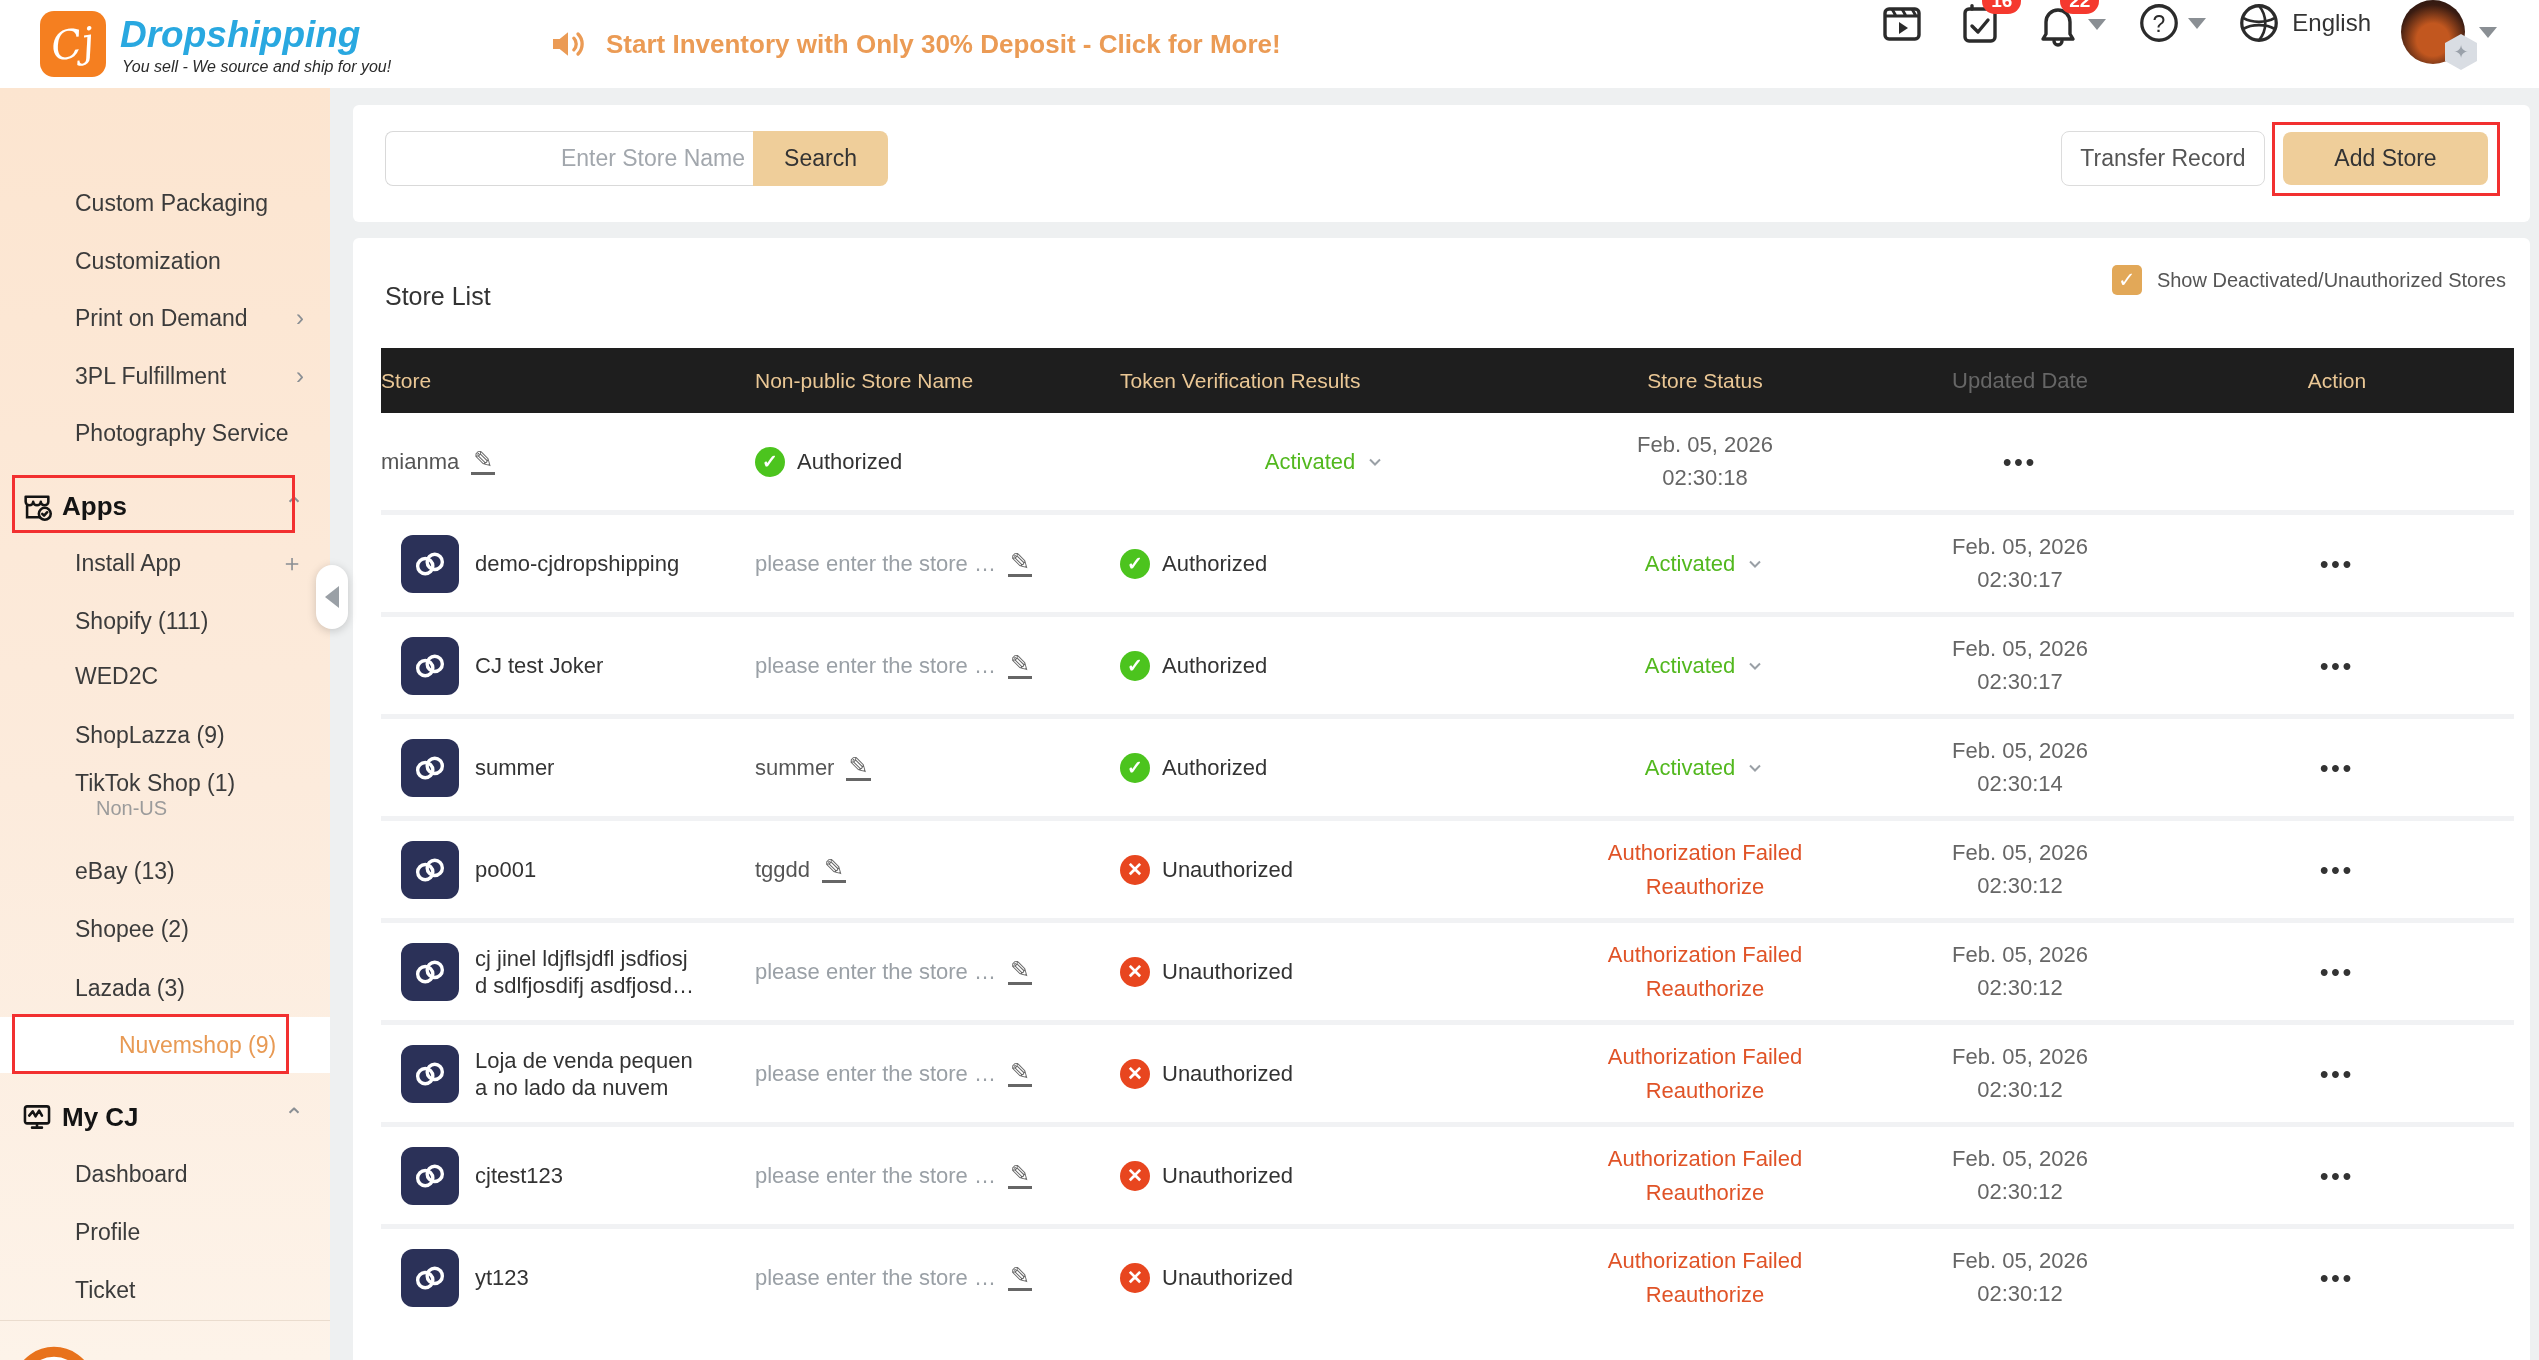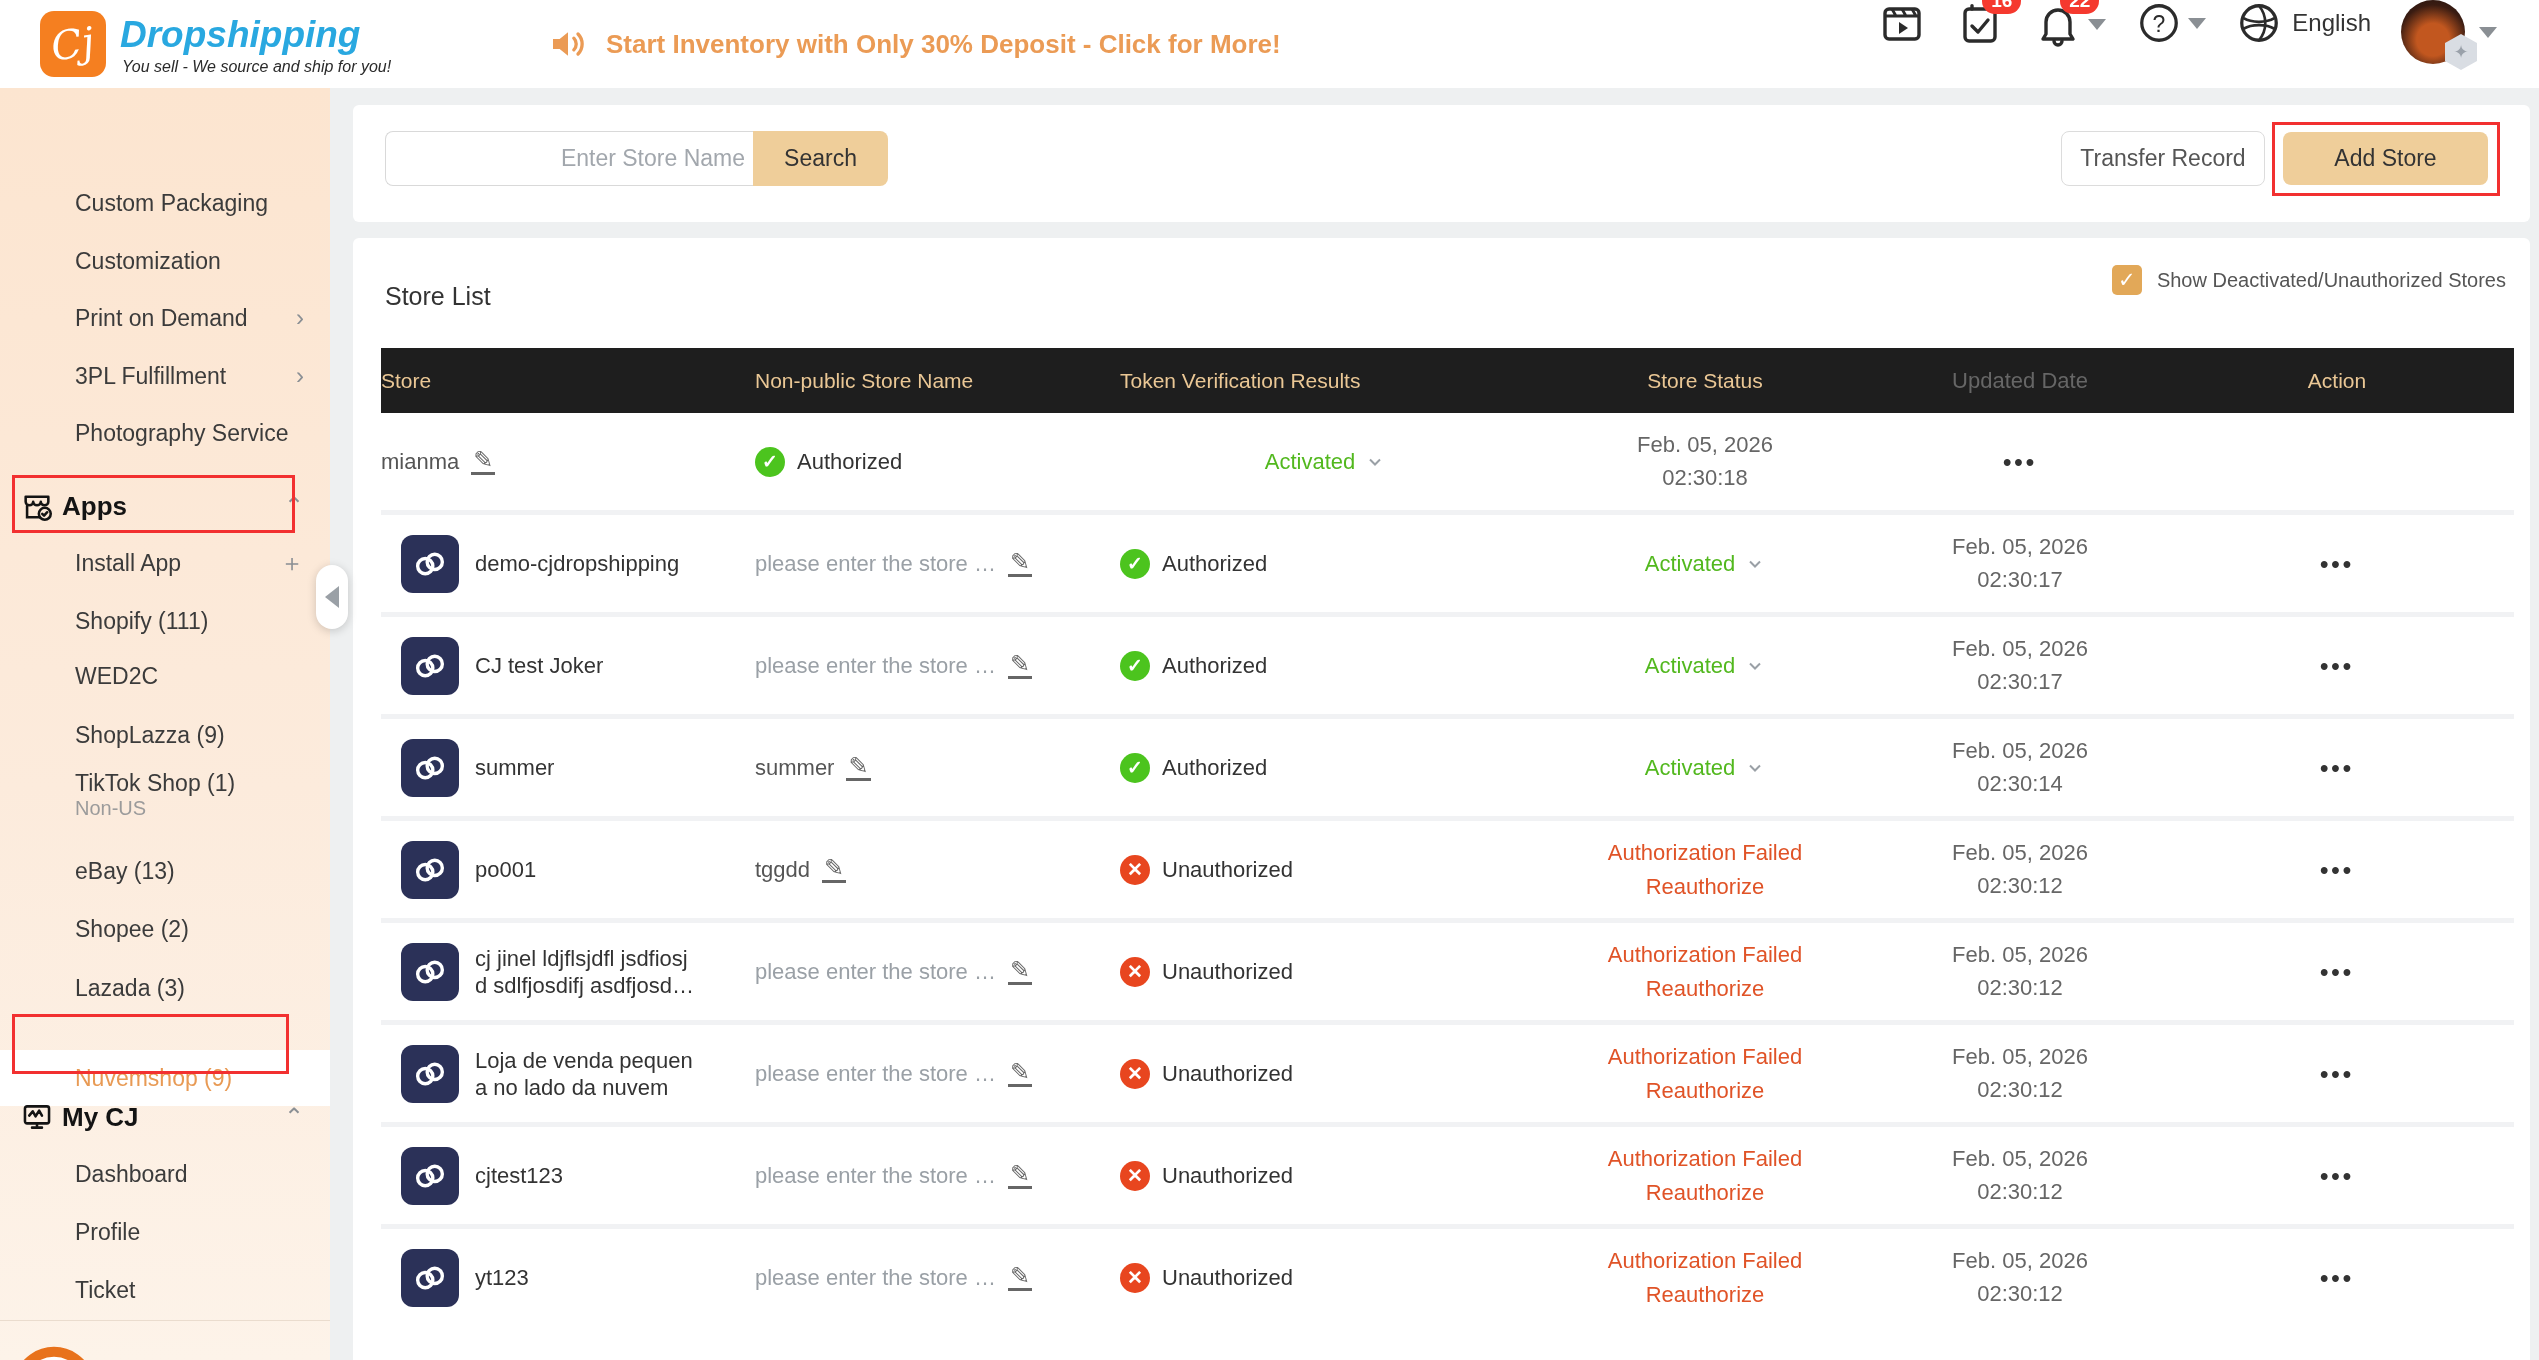--- a/index.html
+++ b/index.html
@@ -25,21 +25,21 @@
   .lang-label { font-size:24px; color:#333; margin-left:10px; }
   .avatar { width:64px; height:64px; border-radius:50%; background:radial-gradient(circle at 50% 62%, #c2571f 0 32%, #3a1c12 68%, #1d100c 100%); }
   .hexbadge { position:absolute; left:44px; top:34px; width:32px; height:36px; background:#d9dde3; clip-path:polygon(50% 0,100% 25%,100% 75%,50% 100%,0 75%,0 25%); display:flex; align-items:center; justify-content:center; color:#9aa1aa; font-size:18px; }
 
   
   .sidebar { position:absolute; left:0; top:88px; width:330px; height:1272px; background:linear-gradient(180deg,#fce5d0 0%, #fcebdc 55%, #fdf3e9 100%); z-index:20; }
   .side-item { position:absolute; left:0; width:330px; height:56px; display:flex; flex-direction:column; justify-content:center; cursor:pointer; }
   .side-item .row1 { display:flex; align-items:center; }
   .side-item .label { font-size:23px; color:#3b3b3b; padding-left:75px; white-space:nowrap; }
   .side-item.section .label { font-size:26px; font-weight:bold; color:#141414; padding-left:62px; }
-  .side-item .sublabel { font-size:20px; color:#9b9b9b; padding-left:75px; }
+  .side-item .sublabel { font-size:20px; color:#9b9b9b; padding-left:96px; }
   .side-item.active { background:#fff; }
   .side-item.active .label { color:#e89a54; }
   .side-icon { position:absolute; left:20px; width:34px; height:34px; }
   .side-suffix { position:absolute; right:26px; color:#8a8f94; font-size:24px; display:flex; align-items:center; }
   .annotation-box { position:absolute; border:3px solid #f23030; z-index:40; pointer-events:none; }
   .collapse-handle { position:absolute; left:316px; top:565px; width:32px; height:64px; background:#fff; border-radius:16px; box-shadow:0 2px 10px rgba(0,0,0,.18); z-index:25; display:flex; align-items:center; justify-content:center; cursor:pointer; }
   .collapse-handle .tri { width:0; height:0; border-top:11px solid transparent; border-bottom:11px solid transparent; border-right:14px solid #9aa0a6; }
   .side-divider { position:absolute; left:0; top:1232px; width:330px; height:1px; background:#eadcce; }
   .mascot { position:absolute; left:6px; top:1246px; }
 
@@ -289,21 +289,21 @@
   </div>
 
   <div class="side-item" style="top: 872px;">
 
     <div class="row1">
           <span class="label">Lazada (3)</span>
         </div>
 
   </div>
 
-  <div class="side-item active" style="top: 962px;">
+  <div class="side-item active" style="top: 929px; padding-left: 44px;">
 
     <div class="row1">
           <span class="label">Nuvemshop (9)</span>
         </div>
 
   </div>
 
   <div class="side-item section" style="top: 1001px;">
 
     <svg class="side-icon ic-dash" viewBox="0 0 24 24" fill="none" stroke="#141414" stroke-width="1.8">

